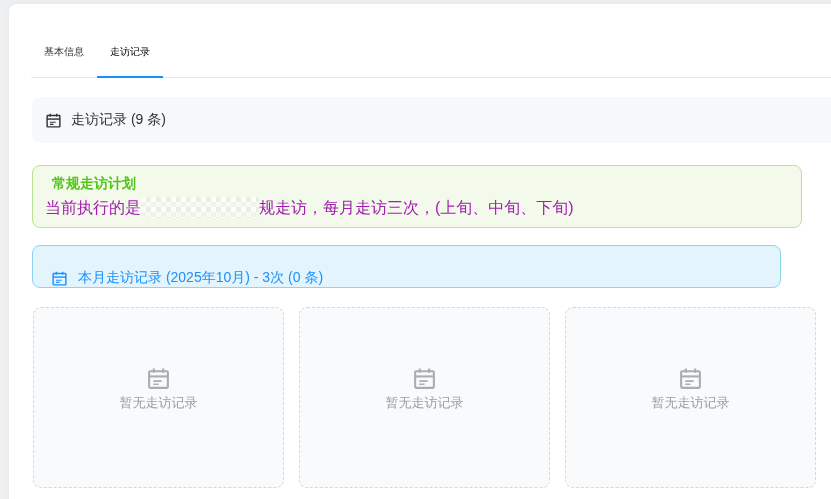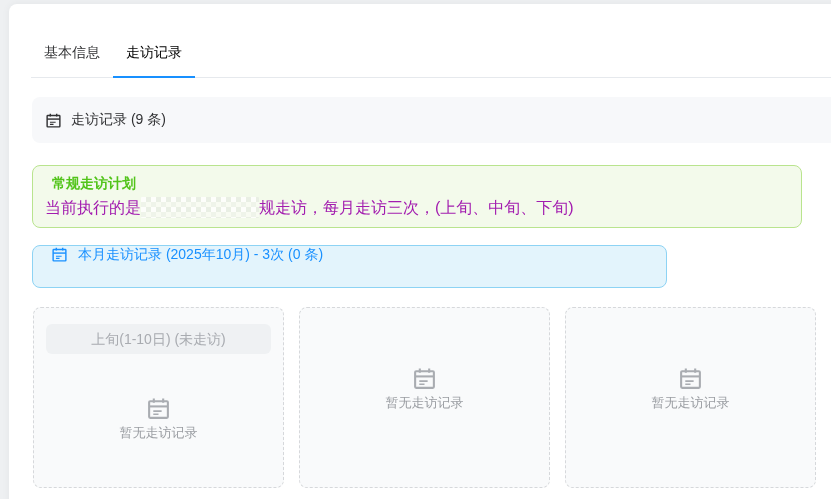--- a/index.html
+++ b/index.html
@@ -20,21 +20,21 @@
   
   .tabs {
     display:flex;
     margin-left:22px;
     margin-right:24px;
     border-bottom:1px solid #e6e9ed;
   }
   .tab {
     position:relative;
     padding:40px 13px 17px 13px;
-    font-size:14px;
+    font-size:10px;
     color:#303133;
     cursor:pointer;
     line-height:16px;
   }
   .tab.active { color:#000000; }
   .tab.active::after {
     content:"";
     position:absolute; left:0; right:0; bottom:-1px; height:2px;
     background:#1890ff;
   }
@@ -81,26 +81,26 @@
     width:118px; height:21px;
     margin-top:-3px;
     background-image:
       conic-gradient(#e9efe4 25%, #f8fbf2 25% 50%, #eff4ea 50% 75%, #fdfefb 75%);
     background-size:10px 10px;
     border-radius:1px;
   }
   
   .month-bar {
     margin:17px 0 0 23px;
-    width:635px;
+    width:749px;
     height:43px;
     background:#e3f4fc;
     border:1px solid #8dd3f4;
     border-radius:8px;
-    display:flex; align-items:flex-start;
+    display:flex; align-items:flex-end;
     padding-left:18px;
     gap:10px;
     color:#1890ff;
     font-size:14px;
     font-weight:500;
   }
   
   .cards { display:flex; gap:15px; margin:19px 0 0 24px; }
   .visit-card {
     width:251px; height:181px;
@@ -153,33 +153,20 @@
         <rect x="3" y="5" width="18" height="16" rx="1" stroke-width="2"></rect>
         <path d="M3 10h18" stroke-width="2"></path>
         <path d="M7.5 2.5v4M16.5 2.5v4" stroke-width="2"></path>
         <path d="M7 14.5h8M7 17.5h5" stroke-width="1.6"></path>
       </svg>
     </span>
     <span>本月走访记录 (2025年10月) - 3次 (0 条)</span>
   </div>
 
   <div class="cards">
-
-    <div class="visit-card">
-      <div class="card-header">上旬(1-10日) (未走访)</div>
-      <div class="card-empty-icon icon">
-        <svg width="27" height="25" viewBox="0 0 24 24" fill="none" stroke="currentColor">
-          <rect x="3" y="5" width="18" height="16" rx="1" stroke-width="2"></rect>
-          <path d="M3 10h18" stroke-width="2"></path>
-          <path d="M7.5 2.5v4M16.5 2.5v4" stroke-width="2"></path>
-          <path d="M7 14.5h8M7 17.5h5" stroke-width="1.6"></path>
-        </svg>
-      </div>
-      <div class="card-empty-text">暂无走访记录</div>
-    </div>
 
     <div class="visit-card">
       <div class="card-empty-icon icon">
         <svg width="27" height="25" viewBox="0 0 24 24" fill="none" stroke="currentColor">
           <rect x="3" y="5" width="18" height="16" rx="1" stroke-width="2"></rect>
           <path d="M3 10h18" stroke-width="2"></path>
           <path d="M7.5 2.5v4M16.5 2.5v4" stroke-width="2"></path>
           <path d="M7 14.5h8M7 17.5h5" stroke-width="1.6"></path>
         </svg>
       </div>
@@ -191,14 +178,26 @@
         <svg width="27" height="25" viewBox="0 0 24 24" fill="none" stroke="currentColor">
           <rect x="3" y="5" width="18" height="16" rx="1" stroke-width="2"></rect>
           <path d="M3 10h18" stroke-width="2"></path>
           <path d="M7.5 2.5v4M16.5 2.5v4" stroke-width="2"></path>
           <path d="M7 14.5h8M7 17.5h5" stroke-width="1.6"></path>
         </svg>
       </div>
       <div class="card-empty-text">暂无走访记录</div>
     </div>
 
+    <div class="visit-card">
+      <div class="card-empty-icon icon">
+        <svg width="27" height="25" viewBox="0 0 24 24" fill="none" stroke="currentColor">
+          <rect x="3" y="5" width="18" height="16" rx="1" stroke-width="2"></rect>
+          <path d="M3 10h18" stroke-width="2"></path>
+          <path d="M7.5 2.5v4M16.5 2.5v4" stroke-width="2"></path>
+          <path d="M7 14.5h8M7 17.5h5" stroke-width="1.6"></path>
+        </svg>
+      </div>
+      <div class="card-empty-text">暂无走访记录</div>
+    </div>
+
   </div>
 </div>
 
 </body></html>

